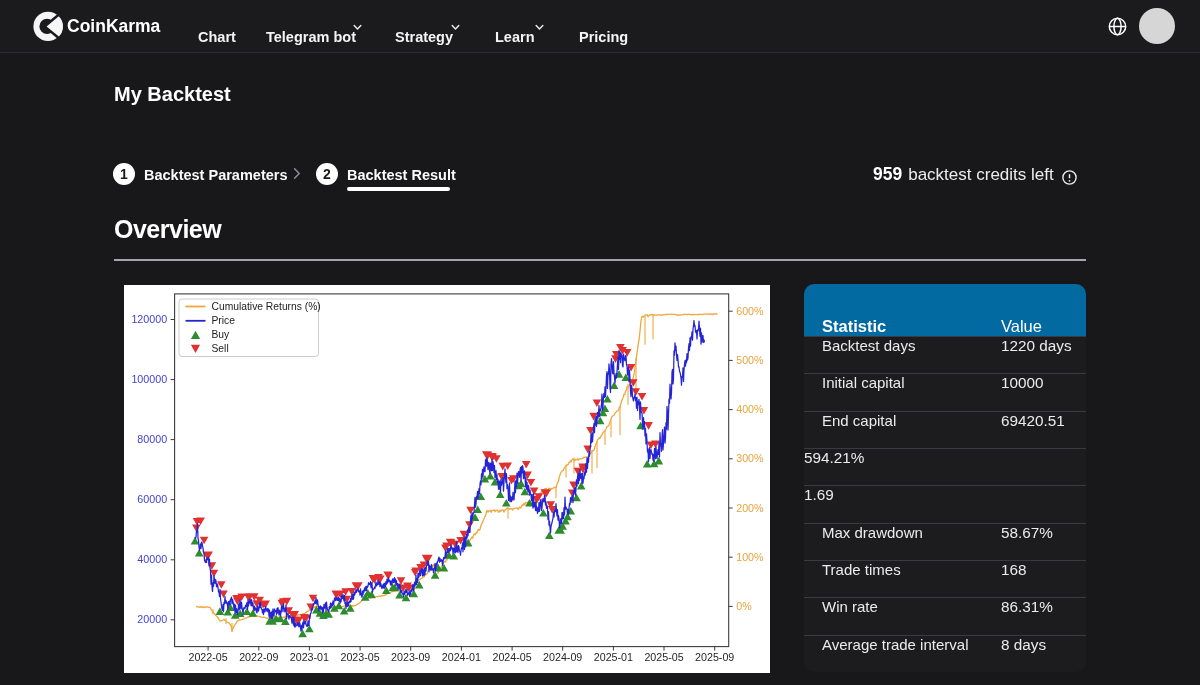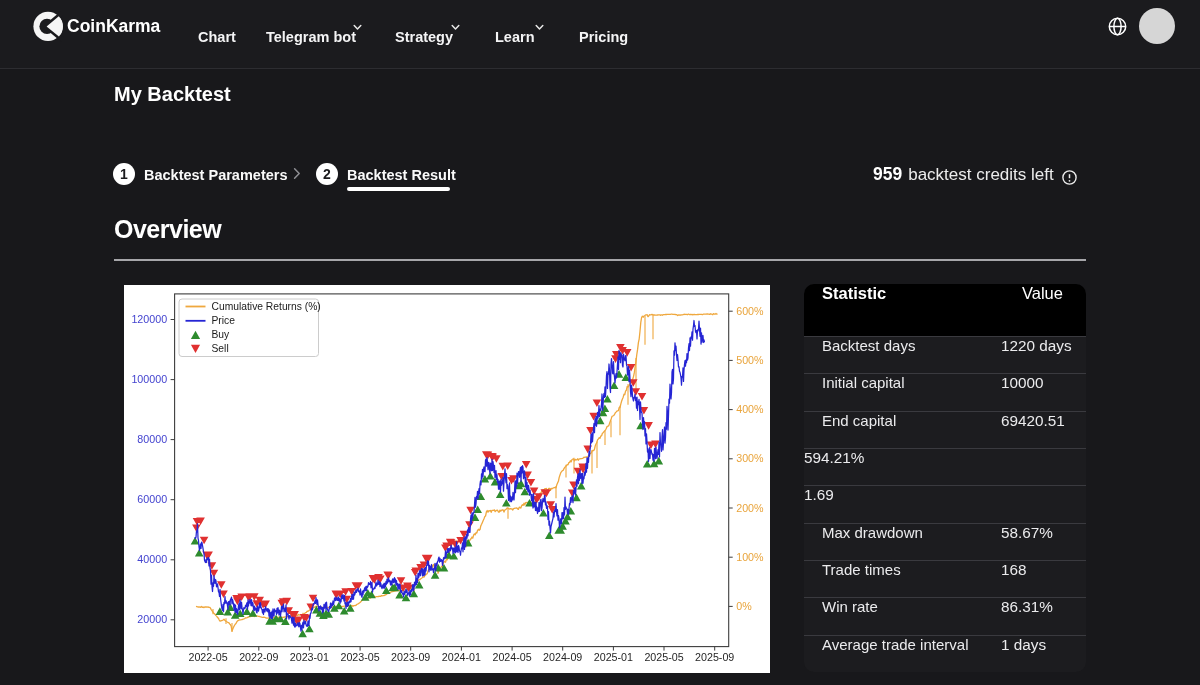--- a/index.html
+++ b/index.html
@@ -1,18 +1,18 @@
 <!DOCTYPE html>
 <html><head><meta charset="utf-8">
 <style>
 * { margin:0; padding:0; box-sizing:border-box; }
 html,body { width:1200px; height:685px; background:#18181b; font-family:"Liberation Sans",sans-serif; overflow:hidden; }
 #page { position:relative; width:1200px; height:685px; }
 
-#nav { position:absolute; left:0; top:0; width:1200px; height:69px; background:#1b1b1e; border-bottom:1px solid #2d2d31; }
+#nav { position:absolute; left:0; top:0; width:1200px; height:53px; background:#1b1b1e; border-bottom:1px solid #2d2d31; }
 #logo { position:absolute; left:33px; top:11px; }
 #brand { position:absolute; left:67px; top:16px; font-size:17.5px; font-weight:700; color:#fff; }
 .navlink { position:absolute; top:29px; font-size:14.5px; font-weight:600; color:#f4f4f5; }
 .chev { position:absolute; top:24px; }
 #avatar { position:absolute; left:1139px; top:8px; width:36px; height:36px; border-radius:50%; background:#d6d6d6; }
 #globe { position:absolute; left:1108px; top:17px; }
 
 #title { position:absolute; left:114px; top:83px; font-size:20px; font-weight:700; color:#fff; line-height:1.15; }
 #overview { position:absolute; left:114px; top:217px; font-size:25px; font-weight:700; color:#fff; letter-spacing:-0.5px; line-height:1; }
 #hr { position:absolute; left:114px; top:259px; width:972px; height:1.5px; background:#a6a6aa; }
@@ -20,21 +20,21 @@
 .stepcircle { position:absolute; width:22px; height:22px; border-radius:50%; background:#fff; color:#1a1a1d; font-size:14px; font-weight:700; text-align:center; line-height:22px; top:163px; }
 .steplabel { position:absolute; top:166.5px; font-size:14.5px; font-weight:600; color:#fafafa; }
 #stepsep { position:absolute; left:293px; top:167px; }
 #underline { position:absolute; left:347px; top:187px; width:103px; height:4px; background:#fff; border-radius:2px; }
 
 #credits { position:absolute; top:163px; left:873px; font-size:17px; color:#ececec; display:flex; align-items:flex-end; height:22px; white-space:nowrap; }
 #credits b { font-weight:700; color:#fff; margin-right:6px; font-size:17.5px; }
 #credits svg { margin-left:8px; }
 
 #card { position:absolute; left:804px; top:284px; width:282px; height:388px; background:#1c1c1f; border-radius:10px; overflow:hidden; }
-#thead { height:52px; background:#000000; display:flex; align-items:flex-start;gap:21px; }
+#thead { height:52px; background:#0369a1; display:flex; align-items:flex-end; }
 #thead .h1 { width:197px; padding-left:18px; font-size:16.5px; font-weight:700; color:#fff; }
 #thead .h2 { font-size:16.5px; font-weight:400; color:#fff; }
 .trow { height:37.33px; display:flex; align-items:flex-start; border-top:1px solid #3a3a3f; }
 .trow:first-of-type { border-top:1px solid #3a3a3f; }
 .tlabel { width:197px; padding-left:18px; font-size:15px; color:#ebebed; }
 .tvalue { font-size:15.3px; color:#ebebed; }
 </style></head>
 <body>
 <div id="page">
 <div id="nav">
@@ -216,15 +216,15 @@
 <div class="trow">
         <div class="tlabel">Trade times</div>
         <div class="tvalue">168</div>
       </div>
 <div class="trow">
         <div class="tlabel">Win rate</div>
         <div class="tvalue">86.31%</div>
       </div>
 <div class="trow">
         <div class="tlabel">Average trade interval</div>
-        <div class="tvalue">1 days</div>
+        <div class="tvalue">8 days</div>
       </div>
 </div>
 </div>
 </body></html>

